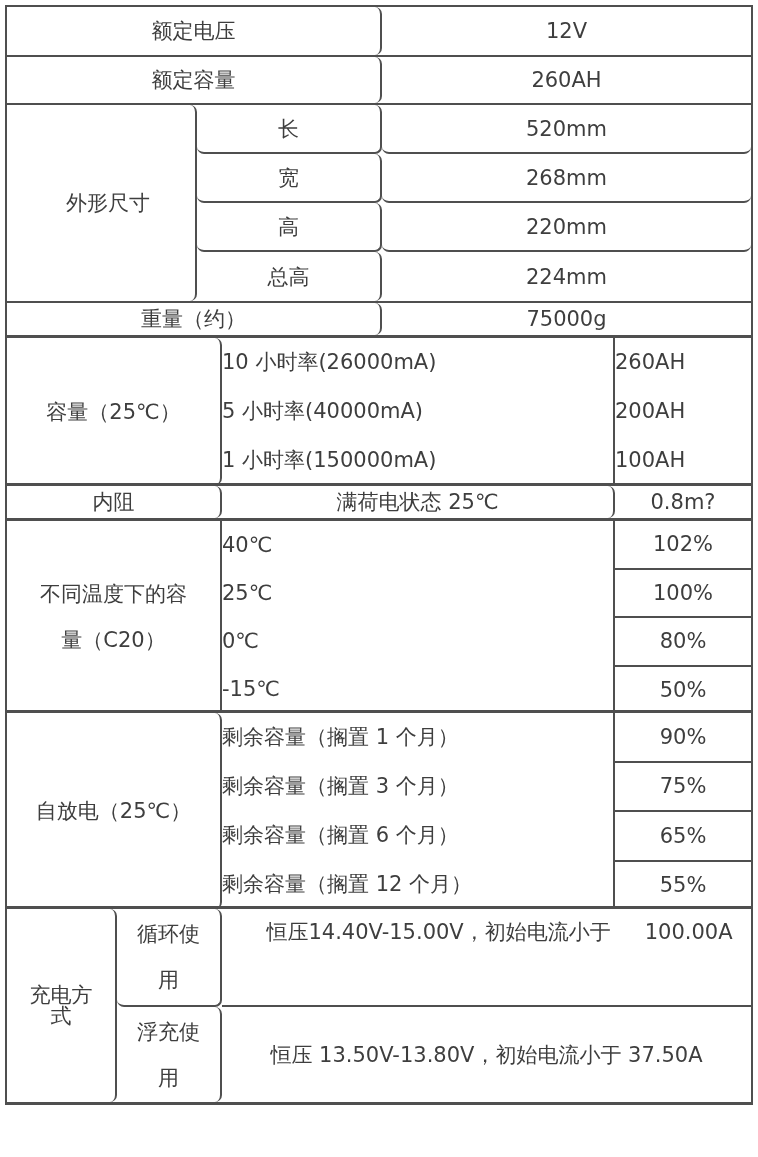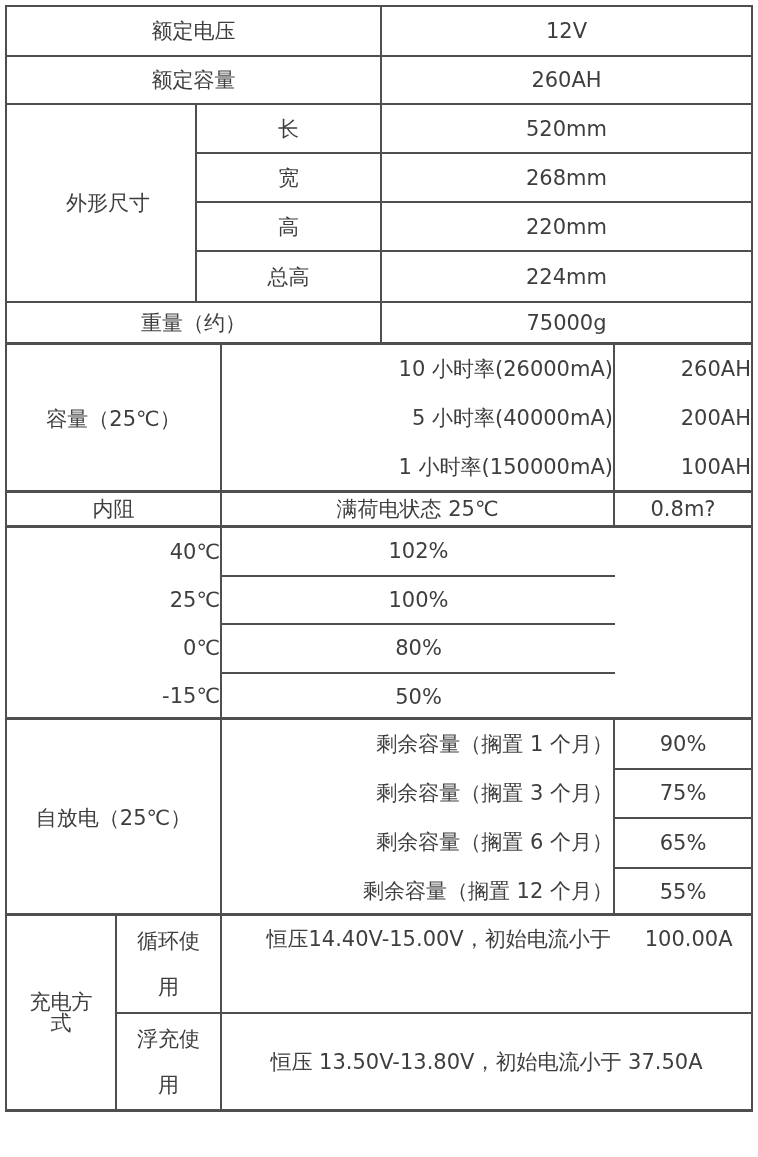--- a/index.html
+++ b/index.html
@@ -15,41 +15,41 @@
     color:var(--ink);
     font-size:21px;
   }
   .tbl{
     position:absolute;left:5px;top:5px;
     width:748px;
     background:var(--bg);
     border:2px solid var(--line);
     border-bottom-width:3px;
   }
-  .cell{display:flex;align-items:center;justify-content:center;text-align:center;}
+  .cell{display:flex;align-items:center;justify-content:center;text-align:center;border-radius:7px;}
   .br2{border-right:2px solid var(--line);}
   .bt2{border-top:2px solid var(--line);}
   .bt3{border-top:3px solid var(--line);}
 
   
   .row2{display:flex;height:48px;}
   .row2 .c1{width:375px;}
   .row2 .c2{flex:1;text-align:center;}
-  .row-weight{height:41px;}
+  .row-weight{height:34px;}
 
   
   .dims{display:grid;grid-template-columns:190px 185px 1fr;grid-auto-rows:49px;}
   .dims-label{grid-row:1/5;grid-column:1;padding-left:14px;}
   .dims .name{grid-column:2;}
   .dims .val{grid-column:3;}
   .dims .bb{border-bottom:2px solid var(--line);}
 
   
   .band{display:grid;grid-template-columns:215px 393px 1fr;}
-  .lines{display:flex;flex-direction:column;justify-content:center;align-items:flex-end;}
+  .lines{display:flex;flex-direction:column;justify-content:center;align-items:flex-start;}
   .lines>span{line-height:49px;display:block;text-align:center;}
   .cap{height:148px;}
   .cap .lines>span{line-height:49px;}
   .neizu{height:35px;}
   .temp{height:192px;}
   .temp .lines>span{line-height:48px;}
   .sdis{height:196px;}
   .sdis .lines>span{line-height:49px;}
   .vstack{display:flex;flex-direction:column;}
   .vstack .vcell{flex:1;display:flex;align-items:center;justify-content:center;}
@@ -121,20 +121,24 @@
     </div>
   </div>
 
   <div class="band neizu bt3">
     <div class="cell br2">内阻</div>
     <div class="cell br2">满荷电状态 25℃</div>
     <div class="cell">0.8m?</div>
   </div>
 
   <div class="band temp bt3">
+    <div class="two-line br2">
+      <span>不同温度下的容</span>
+      <span>量（C20）</span>
+    </div>
     <div class="lines br2">
       <span>40℃</span>
       <span>25℃</span>
       <span>0℃</span>
       <span>-15℃</span>
     </div>
     <div class="vstack">
       <div class="vcell">102%</div>
       <div class="vcell">100%</div>
       <div class="vcell">80%</div>

